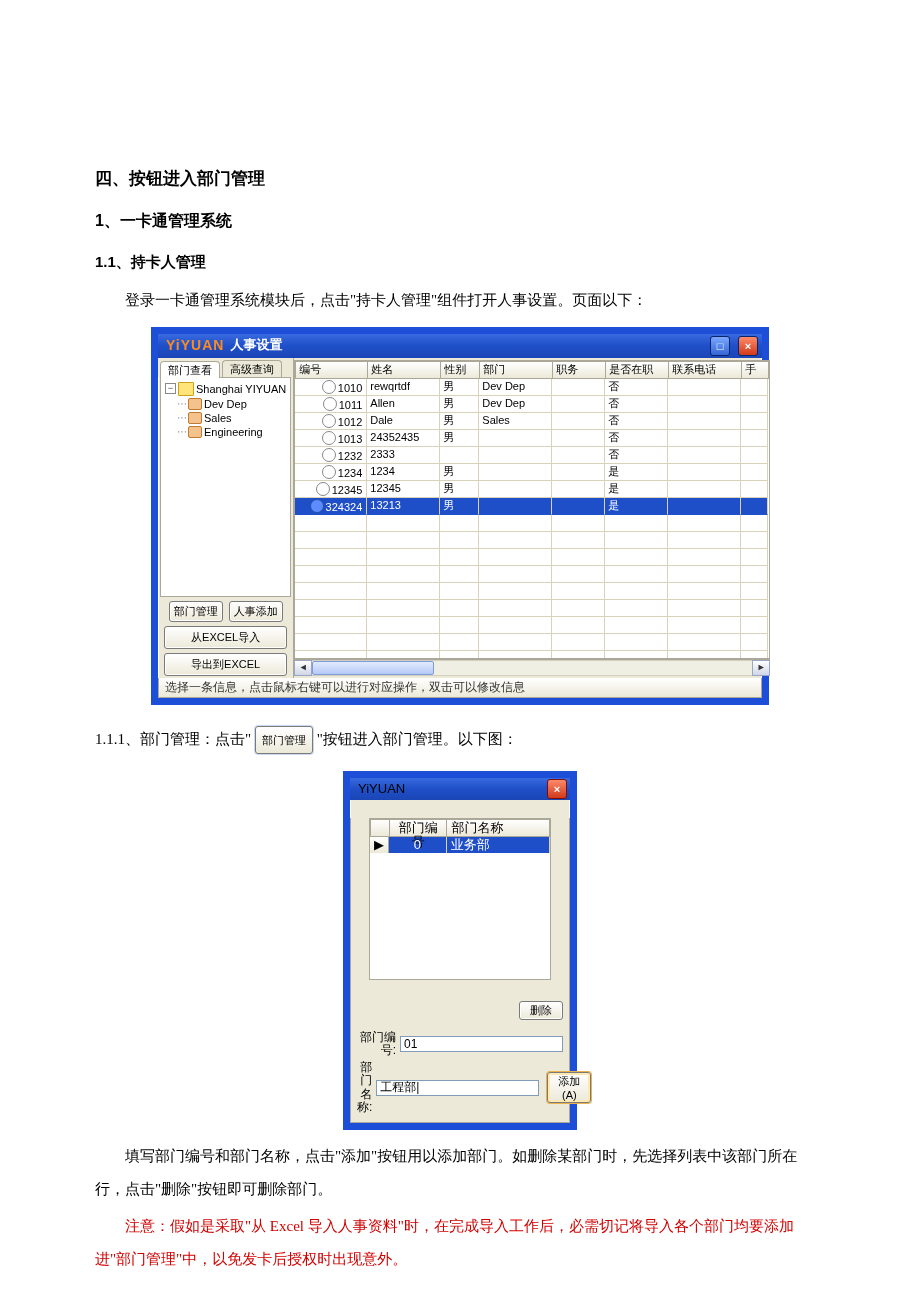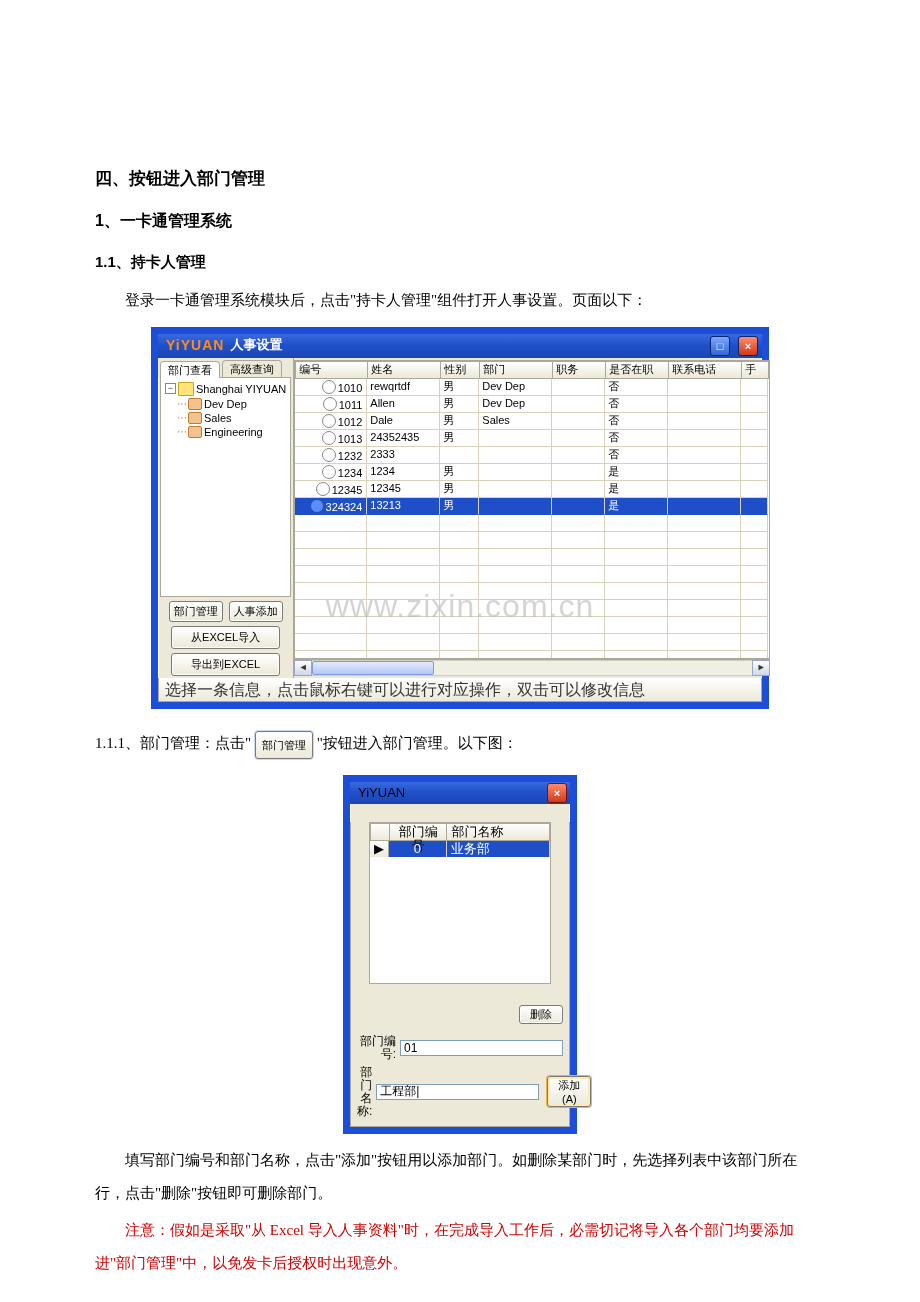--- a/index.html
+++ b/index.html
@@ -91,21 +91,21 @@
   .ico-folder {background:#ffe47a; border:1px solid #caa21a; border-radius:1px;}
   .ico-dept { width:12px; height:10px; background:#f4c28c; border:1px solid #c47a2e; border-radius:2px; }
   .tree-dots { color:#888; font-size:10px; letter-spacing:-2px; margin-right:1px;}
 
   .btn-row { display:flex; gap:6px; justify-content:center; padding: 2px 4px;}
   .xp-btn {
     border:1px solid #7a7a7a; background:linear-gradient(#fff,#ece9d8);
     border-radius:3px; padding:2px 4px; font-size:11px; min-width:52px;
     box-shadow: 0 0 0 1px #fff inset;
   }
-  .xp-btn.wide { width:109px; margin:2px auto; display:block; text-align:center; padding:3px 0;}
+  .xp-btn.wide { width:123px; margin:2px auto; display:block; text-align:center; padding:3px 0;}
 
   
   .gridwrap { flex:1; display:flex; flex-direction:column; }
   .grid {
     flex:1; overflow:hidden; background:#fff; border:1px solid #aca899;
     margin: 2px 2px 0 0; font-size:11px; font-family:Tahoma,"宋体",sans-serif;
   }
   .gh, .gr { display:flex; }
   .gc {
     border-right:1px solid #d8d2bd; border-bottom:1px solid #d8d2bd;
@@ -133,21 +133,21 @@
     height:16px; background:#ece9d8; border-top:1px solid #aca899;
     display:flex; align-items:center; margin:0 2px 2px 0;
   }
   .hscroll .sbtn{width:16px;height:14px;background:linear-gradient(#fff,#cfd6e6);border:1px solid #9aa6c4;display:flex;align-items:center;justify-content:center;font-size:9px;color:#333;}
   .hscroll .track{flex:1;height:14px;border:1px solid #d0d0c0;border-left:none;border-right:none;background:#f0efe4;position:relative;}
   .hscroll .thumb{position:absolute;left:0;top:0;height:12px;width:120px;background:linear-gradient(#e2eaff,#b5c8f5);border:1px solid #7e9bdc;border-radius:2px;}
 
   .statusbar {
     border:1px solid #aca899; border-top:none;
     background:linear-gradient(#fff,#ece9d8);
-    padding:3px 6px; font-size:16px; color:#333;
+    padding:3px 6px; font-size:12px; color:#333;
   }
 
   .watermark {
     position:absolute; left:0; right:0; bottom:78px;
     text-align:center; font-size:32px; color:#b9b9b9;
     font-family: Tahoma, sans-serif; letter-spacing:1px;
     pointer-events:none; opacity:.6;
   }
 
   
@@ -440,21 +440,20 @@
             <div class="sbtn">◄</div>
             <div class="track">
                 <div class="thumb"></div>
               </div>
             <div class="sbtn">►</div>
           </div>
         </div>
       </div>
 
       <div class="statusbar">选择一条信息，点击鼠标右键可以进行对应操作，双击可以修改信息</div>
-      <div class="watermark">www.zixin.com.cn</div>
     </div>
   </div>
 
   <p style="margin-top:18px;">
     <span>1.1.1、部门管理：点击"</span>
     <span class="inline-btn">部门管理</span>
     <span>"按钮进入部门管理。以下图：</span>
   </p>
 
   <div class="center">

